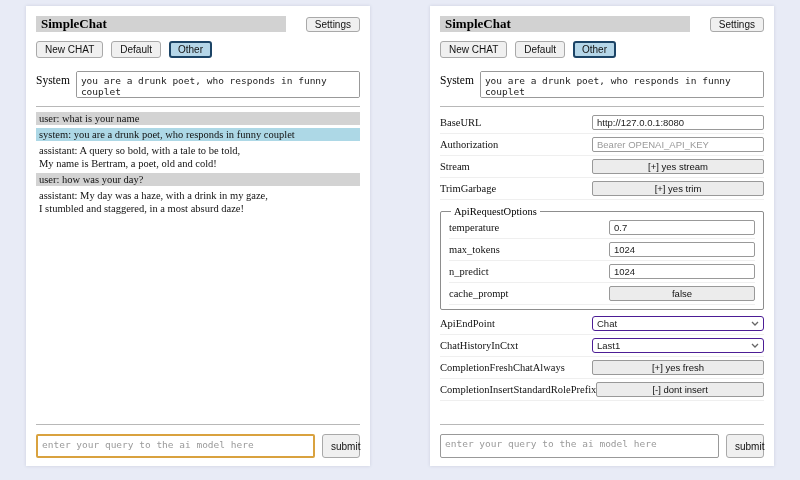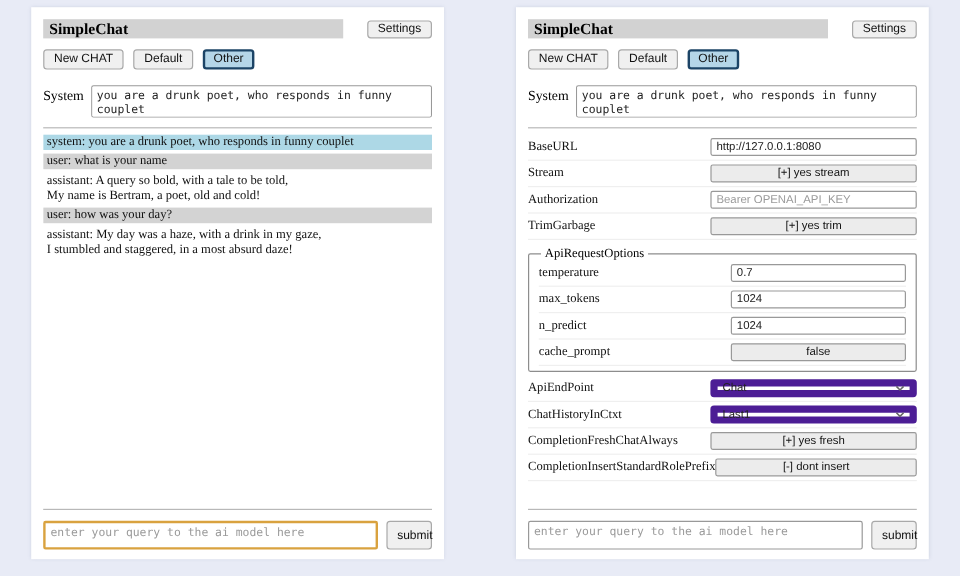--- a/index.html
+++ b/index.html
@@ -115,21 +115,21 @@
     cursor:pointer;
     color:#111;
   }
   .selectbox {
     display:flex;
     justify-content:space-between;
     align-items:center;
     font-family:"Liberation Sans", sans-serif;
     font-size:9.5px;
     background:#fff;
-    border:6px solid #4c1d95;
+    border:1px solid #4c1d95;
     border-radius:3px;
     height:15px;
     padding:0 4px;
     cursor:pointer;
     color:#222;
   }
   fieldset.aro {
     border:1px solid #8d8d8d;
     border-radius:2px;
     margin:6px 0 3px 0;
@@ -153,22 +153,22 @@
       <button class="btn tab">New CHAT</button>
       <button class="btn tab">Default</button>
       <button class="btn tab tab-selected">Other</button>
     </div>
     <div class="system-row">
       <span class="sys-lbl">System</span>
       <textarea spellcheck="false" style="">you are a drunk poet, who responds in funny couplet</textarea>
     </div>
     <hr class="divider">
     <div class="messages">
+      <div class="msg msg-user">user: what is your name</div>
       <div class="msg msg-system">system: you are a drunk poet, who responds in funny couplet</div>
-      <div class="msg msg-user">user: what is your name</div>
       <div class="msg msg-assistant">assistant: A query so bold, with a tale to be told,
 My name is Bertram, a poet, old and cold!</div>
       <div class="msg msg-user">user: how was your day?</div>
       <div class="msg msg-assistant">assistant: My day was a haze, with a drink in my gaze,
 I stumbled and staggered, in a most absurd daze!</div>
     </div>
     <hr class="divider">
     <div class="query-row">
       <textarea class="query-focus" spellcheck="false" placeholder="enter your query to the ai model here" style=""></textarea>
       <button class="btn submit-btn">submit</button>
@@ -190,26 +190,26 @@
       <textarea spellcheck="false" style="">you are a drunk poet, who responds in funny couplet</textarea>
     </div>
     <hr class="divider">
 
     <div class="settings">
       <div class="srow">
         <span class="lbl">BaseURL</span>
         <input class="ctrl" value="http://127.0.0.1:8080" style="">
       </div>
       <div class="srow">
+        <span class="lbl">Authorization</span>
+        <input class="ctrl" placeholder="Bearer OPENAI_API_KEY" style="">
+      </div>
+      <div class="srow">
         <span class="lbl">Stream</span>
         <button class="ctrl">[+] yes stream</button>
-      </div>
-      <div class="srow">
-        <span class="lbl">Authorization</span>
-        <input class="ctrl" placeholder="Bearer OPENAI_API_KEY" style="">
       </div>
       <div class="srow">
         <span class="lbl">TrimGarbage</span>
         <button class="ctrl">[+] yes trim</button>
       </div>
 
       <fieldset class="aro">
         <legend>ApiRequestOptions</legend>
         <div class="srow">
           <span class="lbl">temperature</span>

